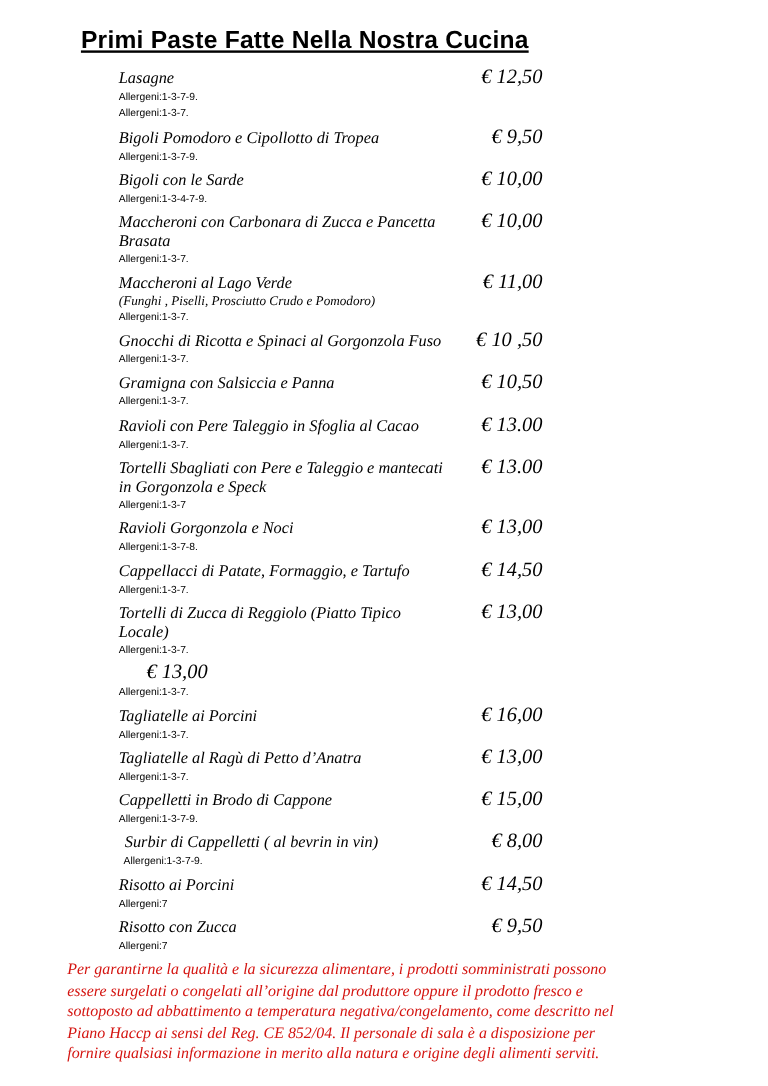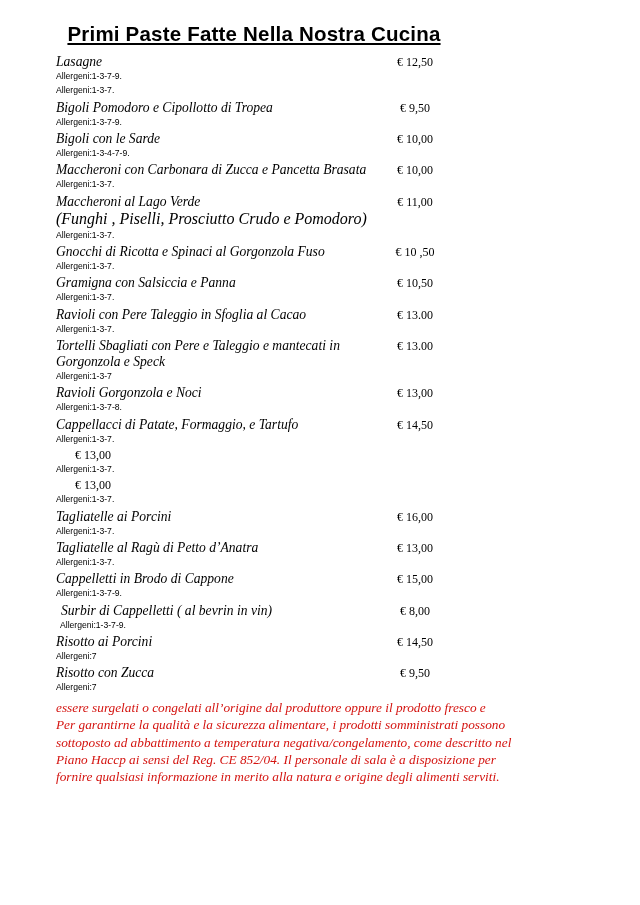--- a/index.html
+++ b/index.html
@@ -26,47 +26,49 @@
     font-family: "Liberation Sans", sans-serif;
     font-weight: bold;
     font-size: 20.5px;
     letter-spacing: 0.2px;
     text-decoration: underline;
     margin: 4px 0 8px 0;
     white-space: nowrap;
   }
   .menu-list {
     display: block;
+    margin-left: 43px;
   }
   .item {
     display: block;
     margin-bottom: 1px;
   }
   .item-row {
     display: flex;
     align-items: baseline;
     justify-content: space-between;
   }
   .dish {
     font-style: italic;
     font-size: 13.6px;
     font-family: "Liberation Serif", serif;
     line-height: 1.18;
     padding-right: 6px;
   }
   .dish-line2 {
     font-style: italic;
-    font-size: 16px;
+    font-size: 11px;
     line-height: 1.18;
     display: block;
   }
   .price {
-    font-size: 12px;
+    font-style: italic;
+    font-size: 17px;
     white-space: nowrap;
-    text-align: center;
+    text-align: right;
     min-width: 74px;
     flex: 0 0 auto;
   }
   .allerg {
     font-family: "Liberation Sans", sans-serif;
     font-size: 8.6px;
     font-style: normal;
     color: #000;
     line-height: 1.2;
     margin-top: 1px;
@@ -173,20 +175,21 @@
       </div>
       <div class="item">
         <div class="item-row">
           <div class="dish"> Cappellacci di Patate, Formaggio, e Tartufo</div>
           <div class="price">€  14,50</div>
         </div>
         <div class="allerg">Allergeni:1-3-7.</div>
       </div>
       <div class="item">
         <div class="item-row">
+          <div class="dish"> Tortelli di Zucca di Reggiolo  (Piatto Tipico Locale)</div>
           <div class="price">€  13,00</div>
         </div>
         <div class="allerg">Allergeni:1-3-7.</div>
       </div>
       <div class="item">
         <div class="item-row">
           <div class="price">€  13,00</div>
         </div>
         <div class="allerg">Allergeni:1-3-7.</div>
       </div>
@@ -228,20 +231,20 @@
       <div class="item">
         <div class="item-row">
           <div class="dish">Risotto con Zucca</div>
           <div class="price">€ 9,50</div>
         </div>
         <div class="allerg">Allergeni:7</div>
       </div>
     </div>
 
   <div class="note" style="color: rgb(212, 20, 16);">
+      <div>Per garantirne la qualità e la sicurezza alimentare, i prodotti somministrati possono</div>
       <div>essere surgelati o congelati all’origine dal produttore oppure il prodotto fresco e</div>
-      <div>Per garantirne la qualità e la sicurezza alimentare, i prodotti somministrati possono</div>
       <div>sottoposto ad abbattimento a temperatura negativa/congelamento, come descritto nel</div>
       <div>Piano Haccp ai sensi del Reg. CE 852/04. Il personale di sala è a disposizione per</div>
       <div>fornire qualsiasi informazione in merito alla natura e origine degli alimenti serviti.</div>
     </div>
 
 </div>
 
 </body></html>

